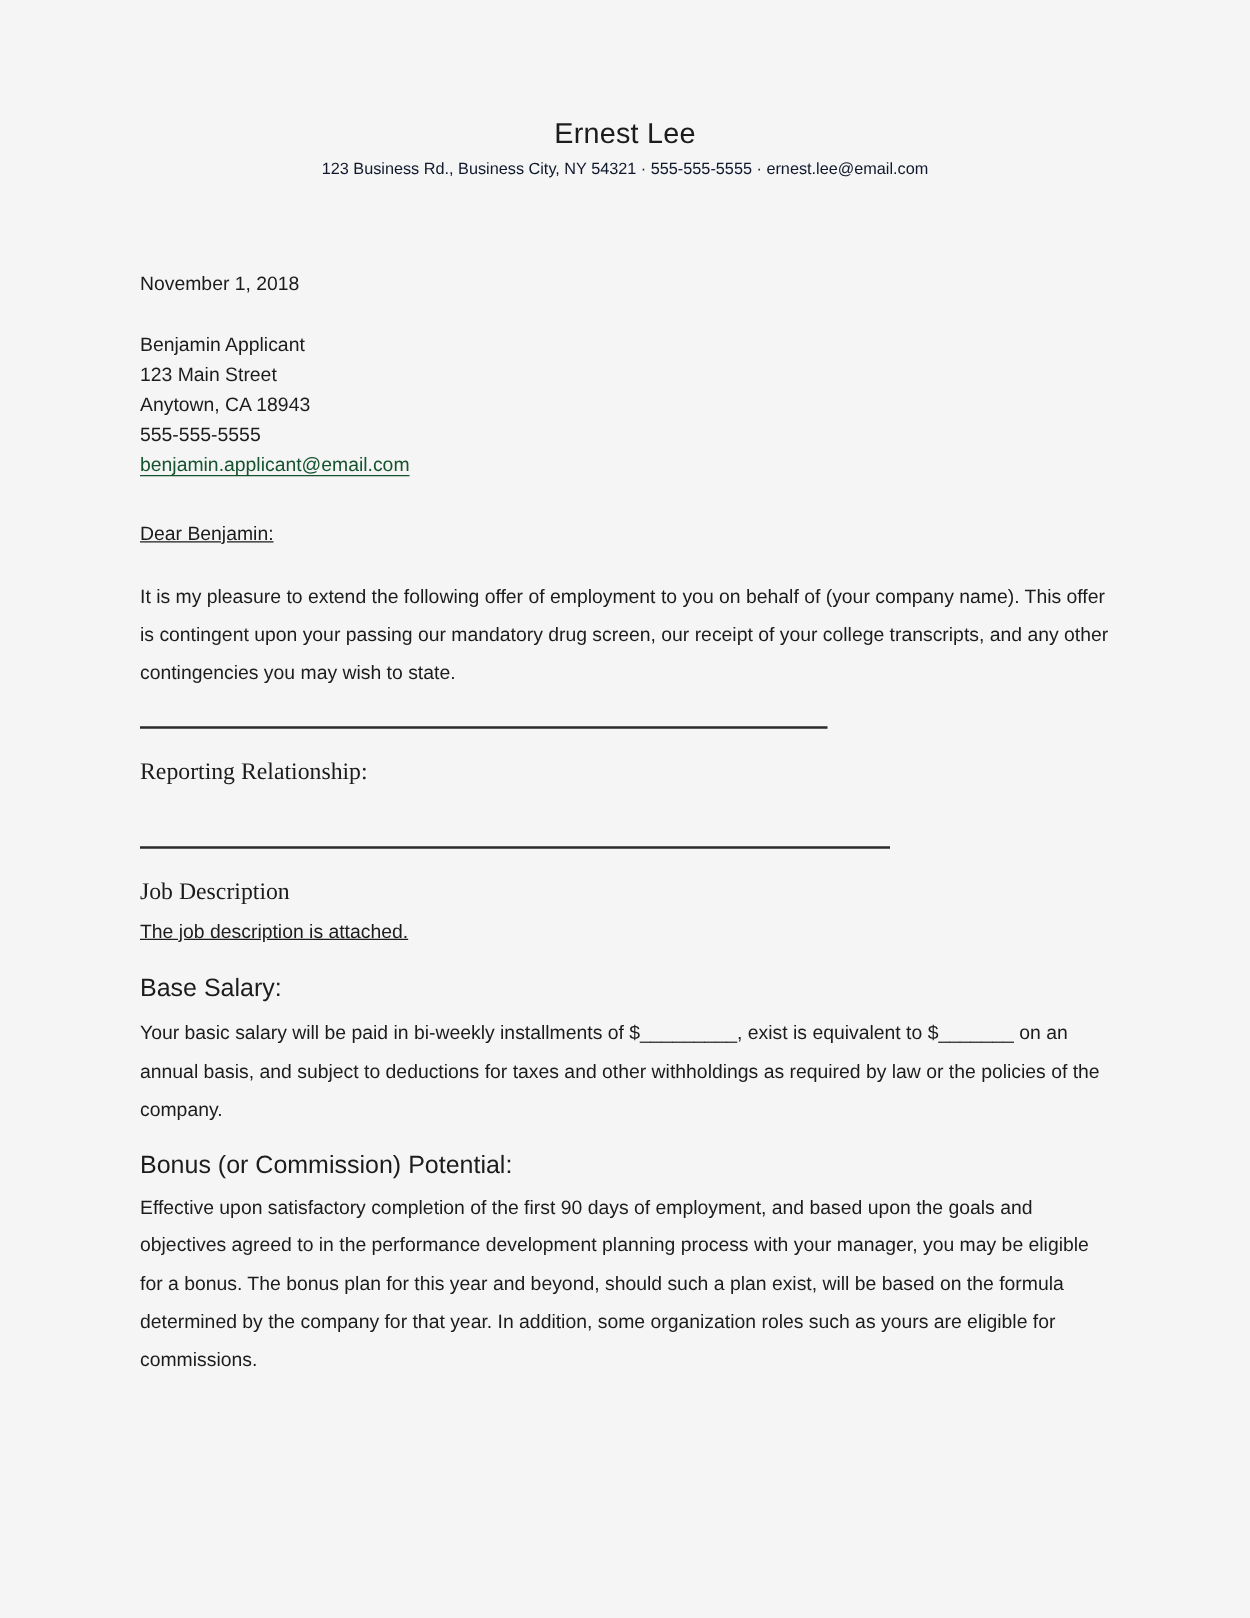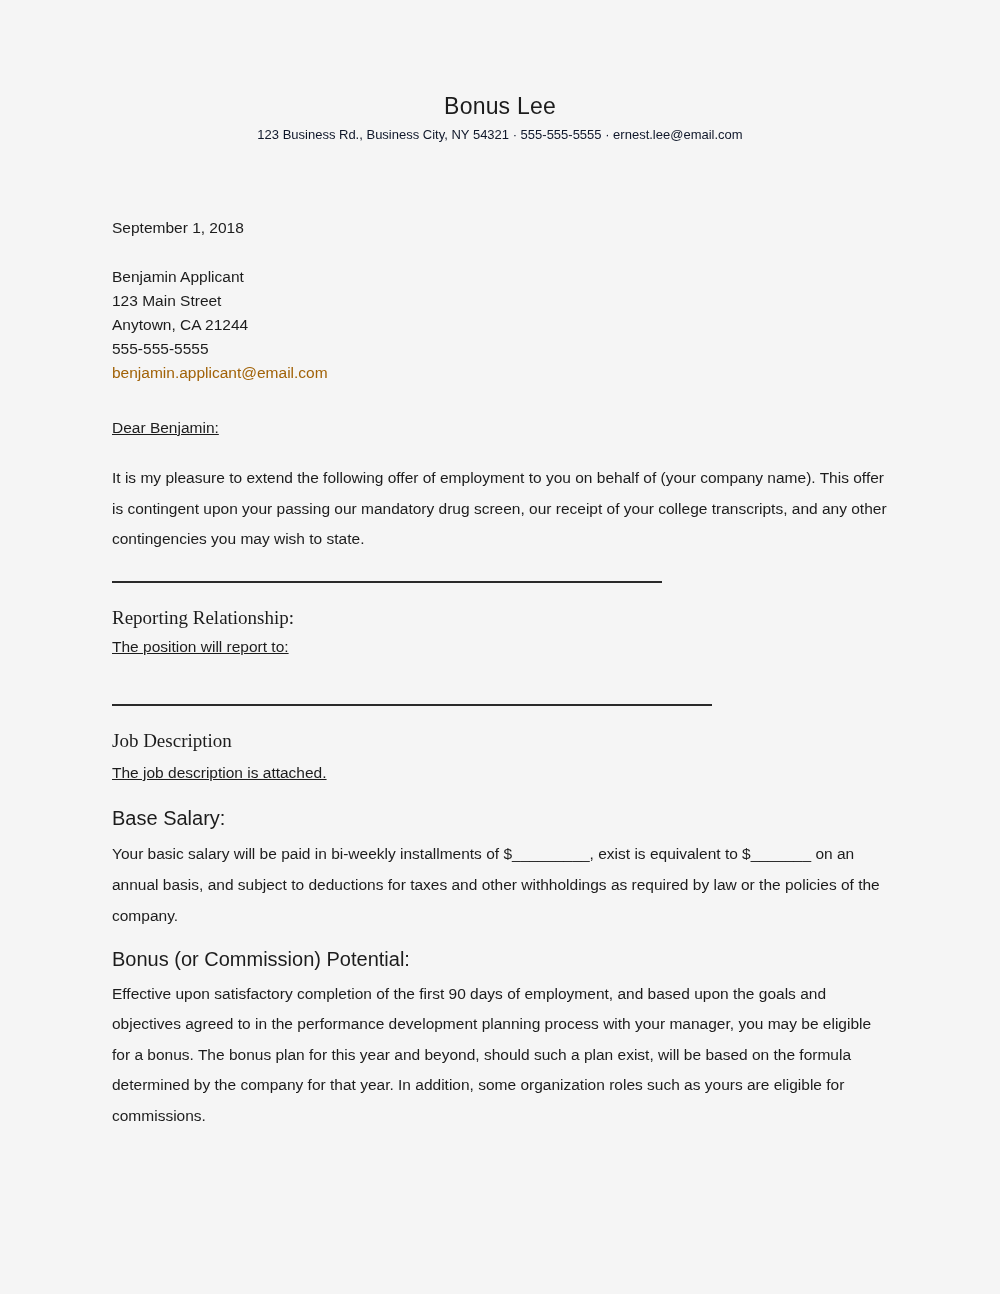--- a/index.html
+++ b/index.html
@@ -39,22 +39,23 @@
     color: #0f172a;
   }
   
   .body-text { font-size: 15.5px; line-height: 30.5px; }
   .tight-text { font-size: 15.5px; line-height: 22px; text-decoration: underline; }
 
   .date-line { margin-top: 74px; font-size: 15.5px; line-height: 22px; }
 
   .recipient-block { margin-top: 26px; font-size: 15.5px; line-height: 24px; }
   .recipient-block .email {
+    text-decoration: underline;
     text-underline-offset: 3px;
-    color: #a16207;
+    color: #14532d;
   }
 
   .salutation { margin-top: 32px; }
 
   .intro-para { margin-top: 24px; }
 
   .title-label { margin-top: 18px; }
 
   .fill-line {
     border-top: 2px solid #2a2a2a;
@@ -83,43 +84,42 @@
 
   .bonus-heading { margin-top: 16px; }
   .bonus-body { margin-top: 8px; }
 </style>
 </head>
 <body>
 
 <div class="page">
 
   <div class="letterhead">
-    <div class="sender-name">Bonus Lee</div>
+    <div class="sender-name">Ernest Lee</div>
     <div class="sender-contact">123 Business Rd., Business City, NY 54321 · 555-555-5555 · ernest.lee@email.com</div>
   </div>
 
-  <div class="date-line">September 1, 2018</div>
+  <div class="date-line">November 1, 2018</div>
 
   <div class="recipient-block">
     <div>Benjamin Applicant</div>
     <div>123 Main Street</div>
-    <div>Anytown, CA 21244</div>
+    <div>Anytown, CA 18943</div>
     <div>555-555-5555</div>
     <div class="email">benjamin.applicant@email.com</div>
   </div>
 
   <div class="salutation tight-text">Dear Benjamin:</div>
 
   <p class="intro-para body-text">It is my pleasure to extend the following offer of employment to you on behalf of (your company name). This offer is contingent upon your passing our mandatory drug screen, our receipt of your college transcripts, and any other contingencies you may wish to state.</p>
 
 
   <div class="fill-line line-1"></div>
 
   <div class="h-large">Reporting Relationship:</div>
-  <div class="sub-line tight-text">The position will report to:</div>
 
   <div class="fill-line line-2"></div>
 
   <div class="h-large">Job Description</div>
   <div class="jobdesc-body tight-text">The job description is attached.</div>
 
   <div class="h-medium salary-heading">Base Salary:</div>
   <p class="salary-body body-text">Your basic salary will be paid in bi-weekly installments of $_________, exist is equivalent to $_______ on an annual basis, and subject to deductions for taxes and other withholdings as required by law or the policies of the company.</p>
 
   <div class="h-medium bonus-heading">Bonus (or Commission) Potential:</div>

